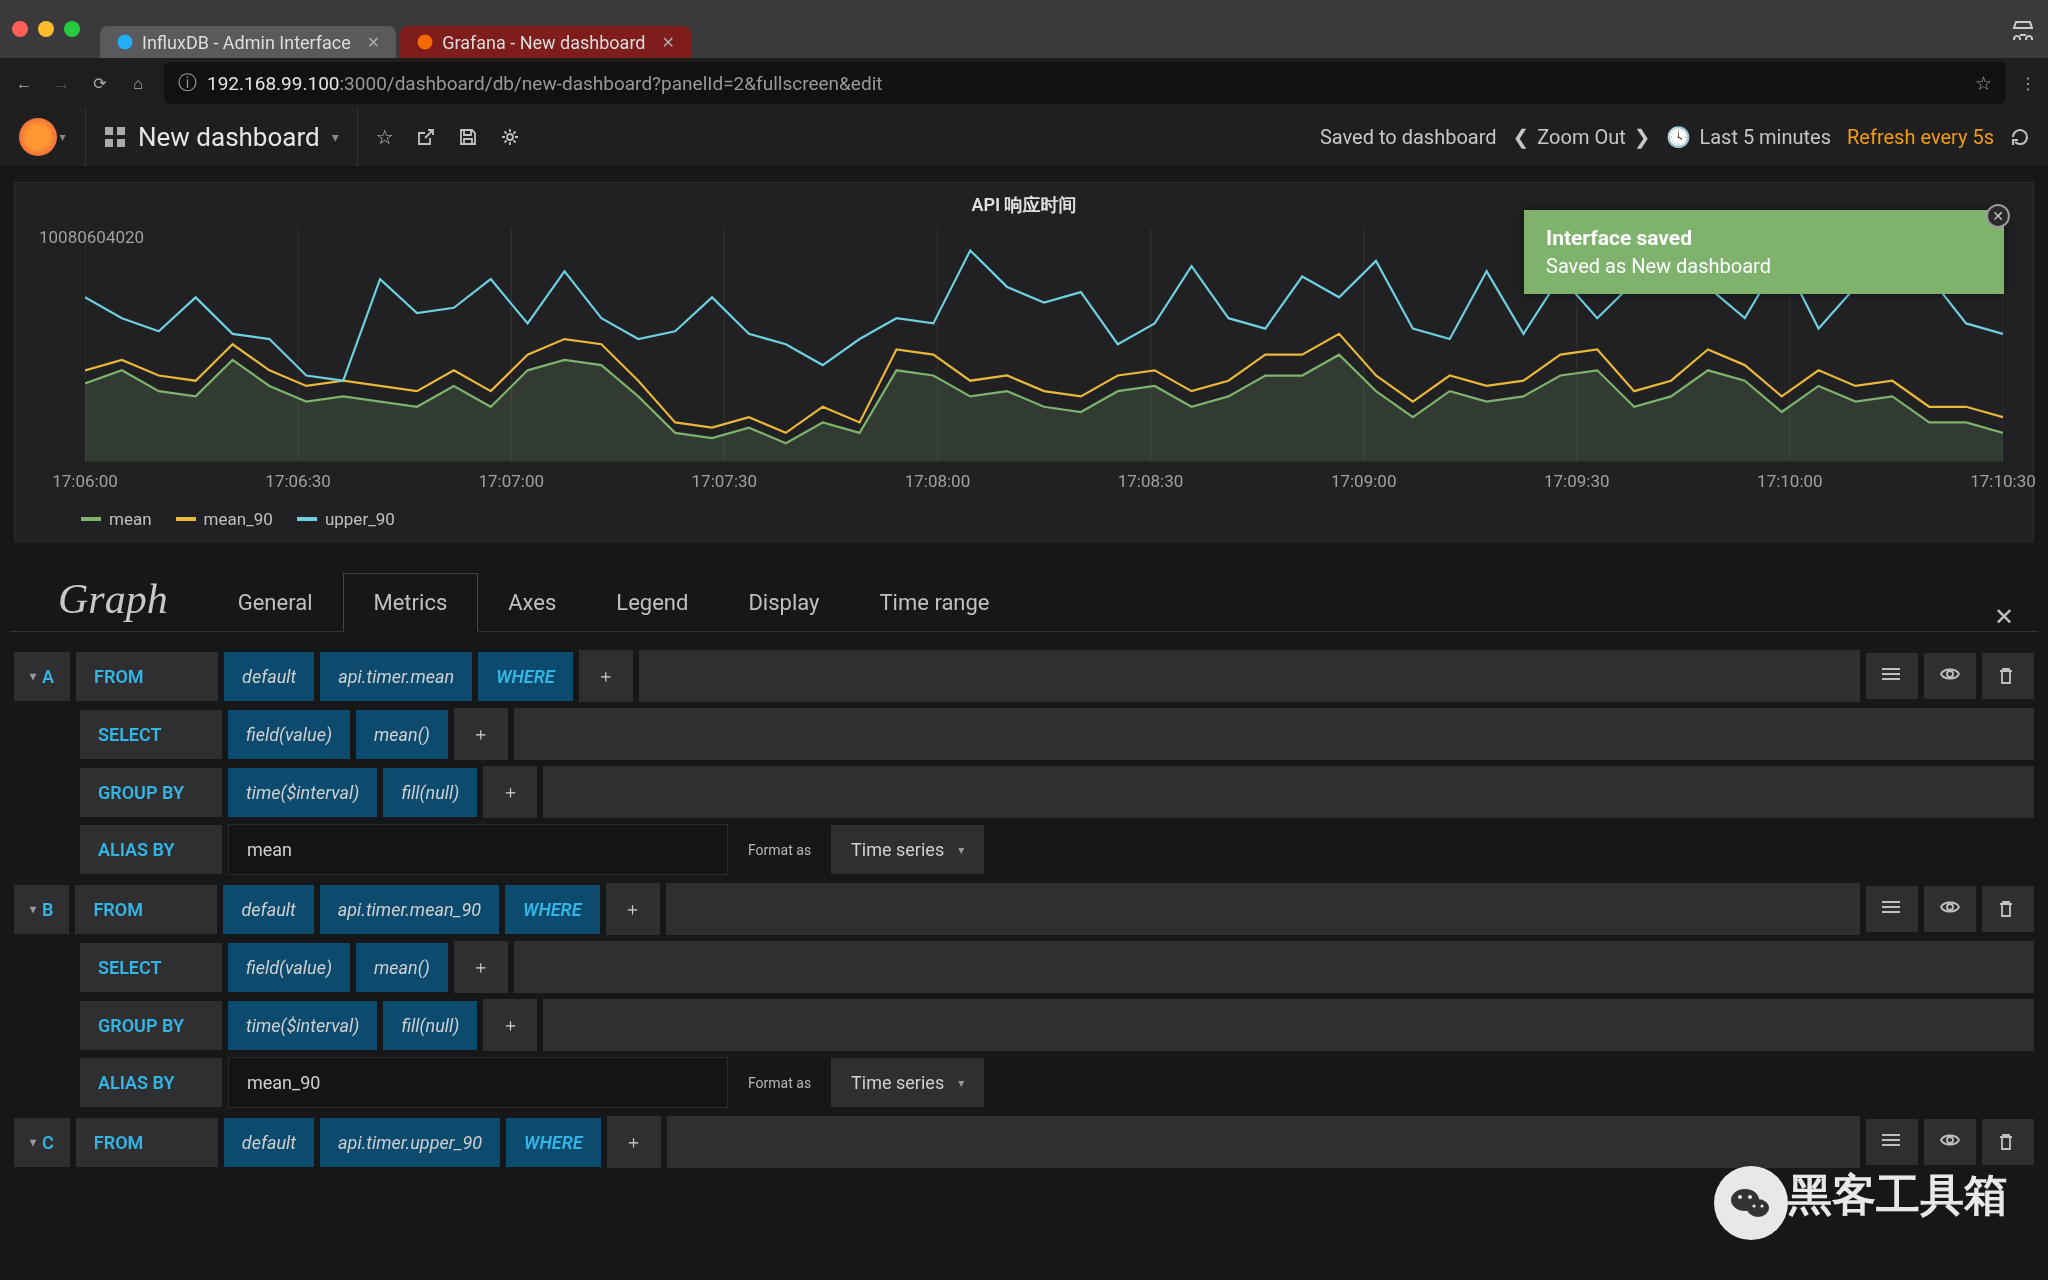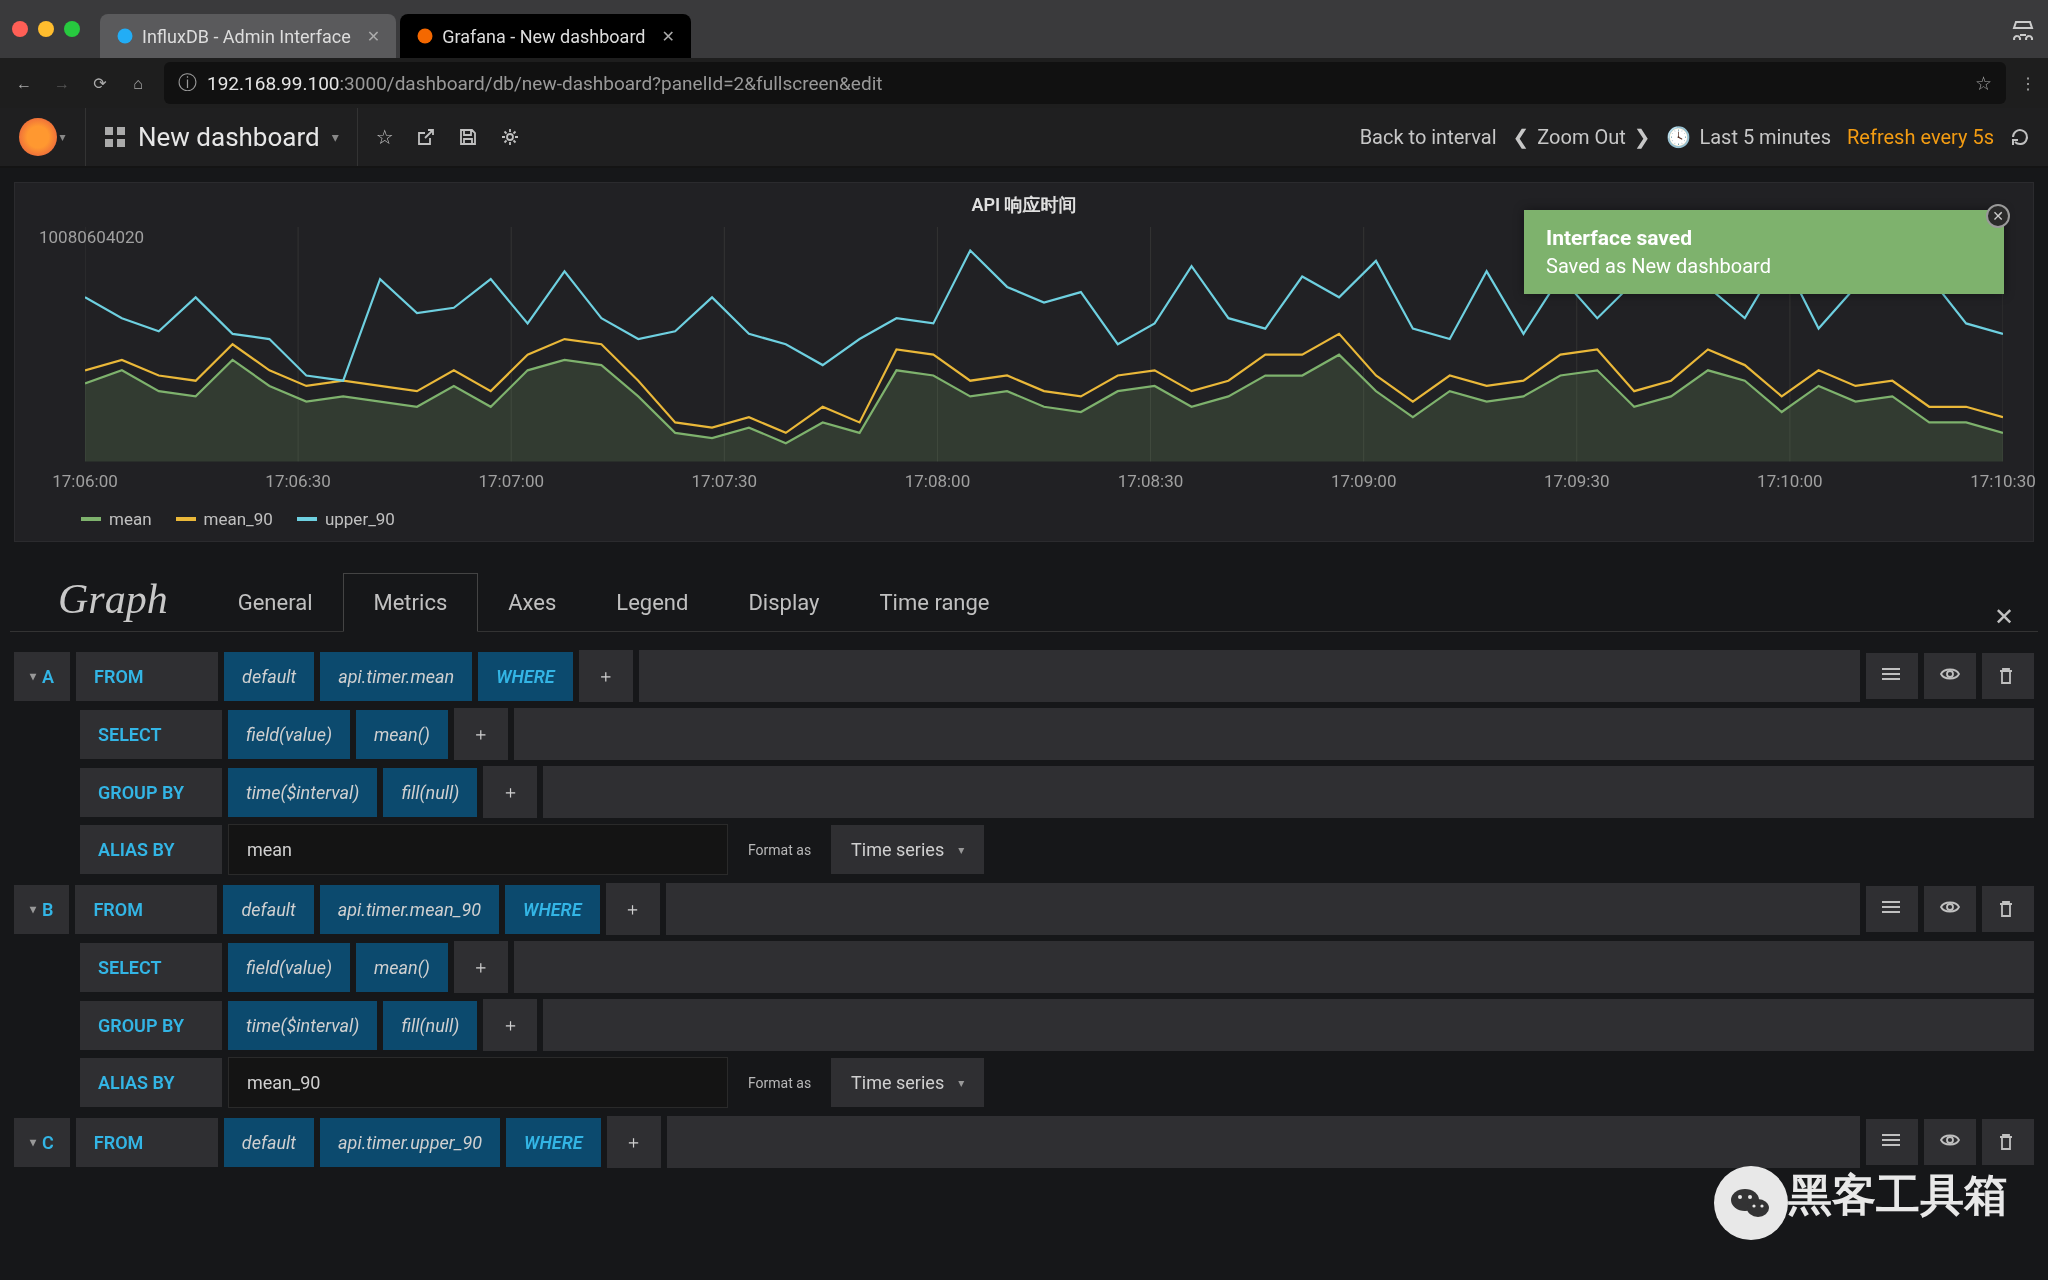--- a/index.html
+++ b/index.html
@@ -4,22 +4,22 @@
 <style>
 * { margin:0; padding:0; box-sizing:border-box; font-family:-apple-system,BlinkMacSystemFont,"Segoe UI",Roboto,sans-serif; }
 body { background:#161719; color:#d8d9da; width:2048px; height:1280px; overflow:hidden; }
 
 
 .browser-chrome { background:#3a3a3c; height:58px; display:flex; align-items:center; padding:0 12px; }
 .traffic-lights { display:flex; gap:10px; margin-right:20px; }
 .traffic-lights span { width:16px; height:16px; border-radius:50%; }
 .tl-close{background:#ff5f56;} .tl-min{background:#ffbd2e;} .tl-max{background:#27c93f;}
 .tabs { display:flex; align-items:flex-end; height:100%; }
-.tab { display:flex; align-items:center; gap:8px; padding:10px 16px; background:#5a5a5c; color:#ddd; font-size:18px; border-top-left-radius:8px; border-top-right-radius:8px; margin-right:4px; position:relative; height:44px; max-width:340px; }
-.tab.active { background:#000000; }
+.tab { display:flex; align-items:center; gap:8px; padding:10px 16px; background:#5a5a5c; color:#ddd; font-size:18px; border-top-left-radius:8px; border-top-right-radius:8px; margin-right:4px; position:relative; height:32px; max-width:340px; }
+.tab.active { background:#7f1d1d; }
 .tab-close { color:#aaa; margin-left:8px; font-size:16px; }
 .tab-icon { width:18px; height:18px; }
 .incog { margin-left:auto; color:#ccc; }
 
 
 .url-bar { background:#1e1e1e; height:50px; display:flex; align-items:center; padding:0 12px; gap:14px; }
 .url-bar .nav-btn { color:#aaa; width:24px; text-align:center; }
 .url-bar .nav-btn.disabled { color:#555; }
 .url-input { flex:1; background:#111; border-radius:6px; padding:8px 14px; color:#999; font-size:19px; display:flex; align-items:center; gap:10px; }
 .url-input .highlight { color:#e5e5e5; }
@@ -169,21 +169,21 @@
         </svg>
     </span>
     <span class="tb-btn">
       <svg width="20" height="20" viewBox="0 0 20 20" fill="none" stroke="#c0c0c0" stroke-width="1.8">
           <circle cx="10" cy="10" r="3"></circle>
           <path d="M10 2 V5 M10 15 V18 M2 10 H5 M15 10 H18 M4.5 4.5 L6.5 6.5 M13.5 13.5 L15.5 15.5 M15.5 4.5 L13.5 6.5 M6.5 13.5 L4.5 15.5"></path>
         </svg>
     </span>
   </div>
   <div class="gf-right">
-    <span class="gf-link">Back to interval</span>
+    <span class="gf-link">Saved to dashboard</span>
     <div class="zoom-box">
       <span>❮</span>
       <span>Zoom Out</span>
       <span>❯</span>
     </div>
     <div class="time-box">
       <span>🕓</span>
       <span>Last 5 minutes</span>
     </div>
     <span class="refresh-every">Refresh every 5s</span>

